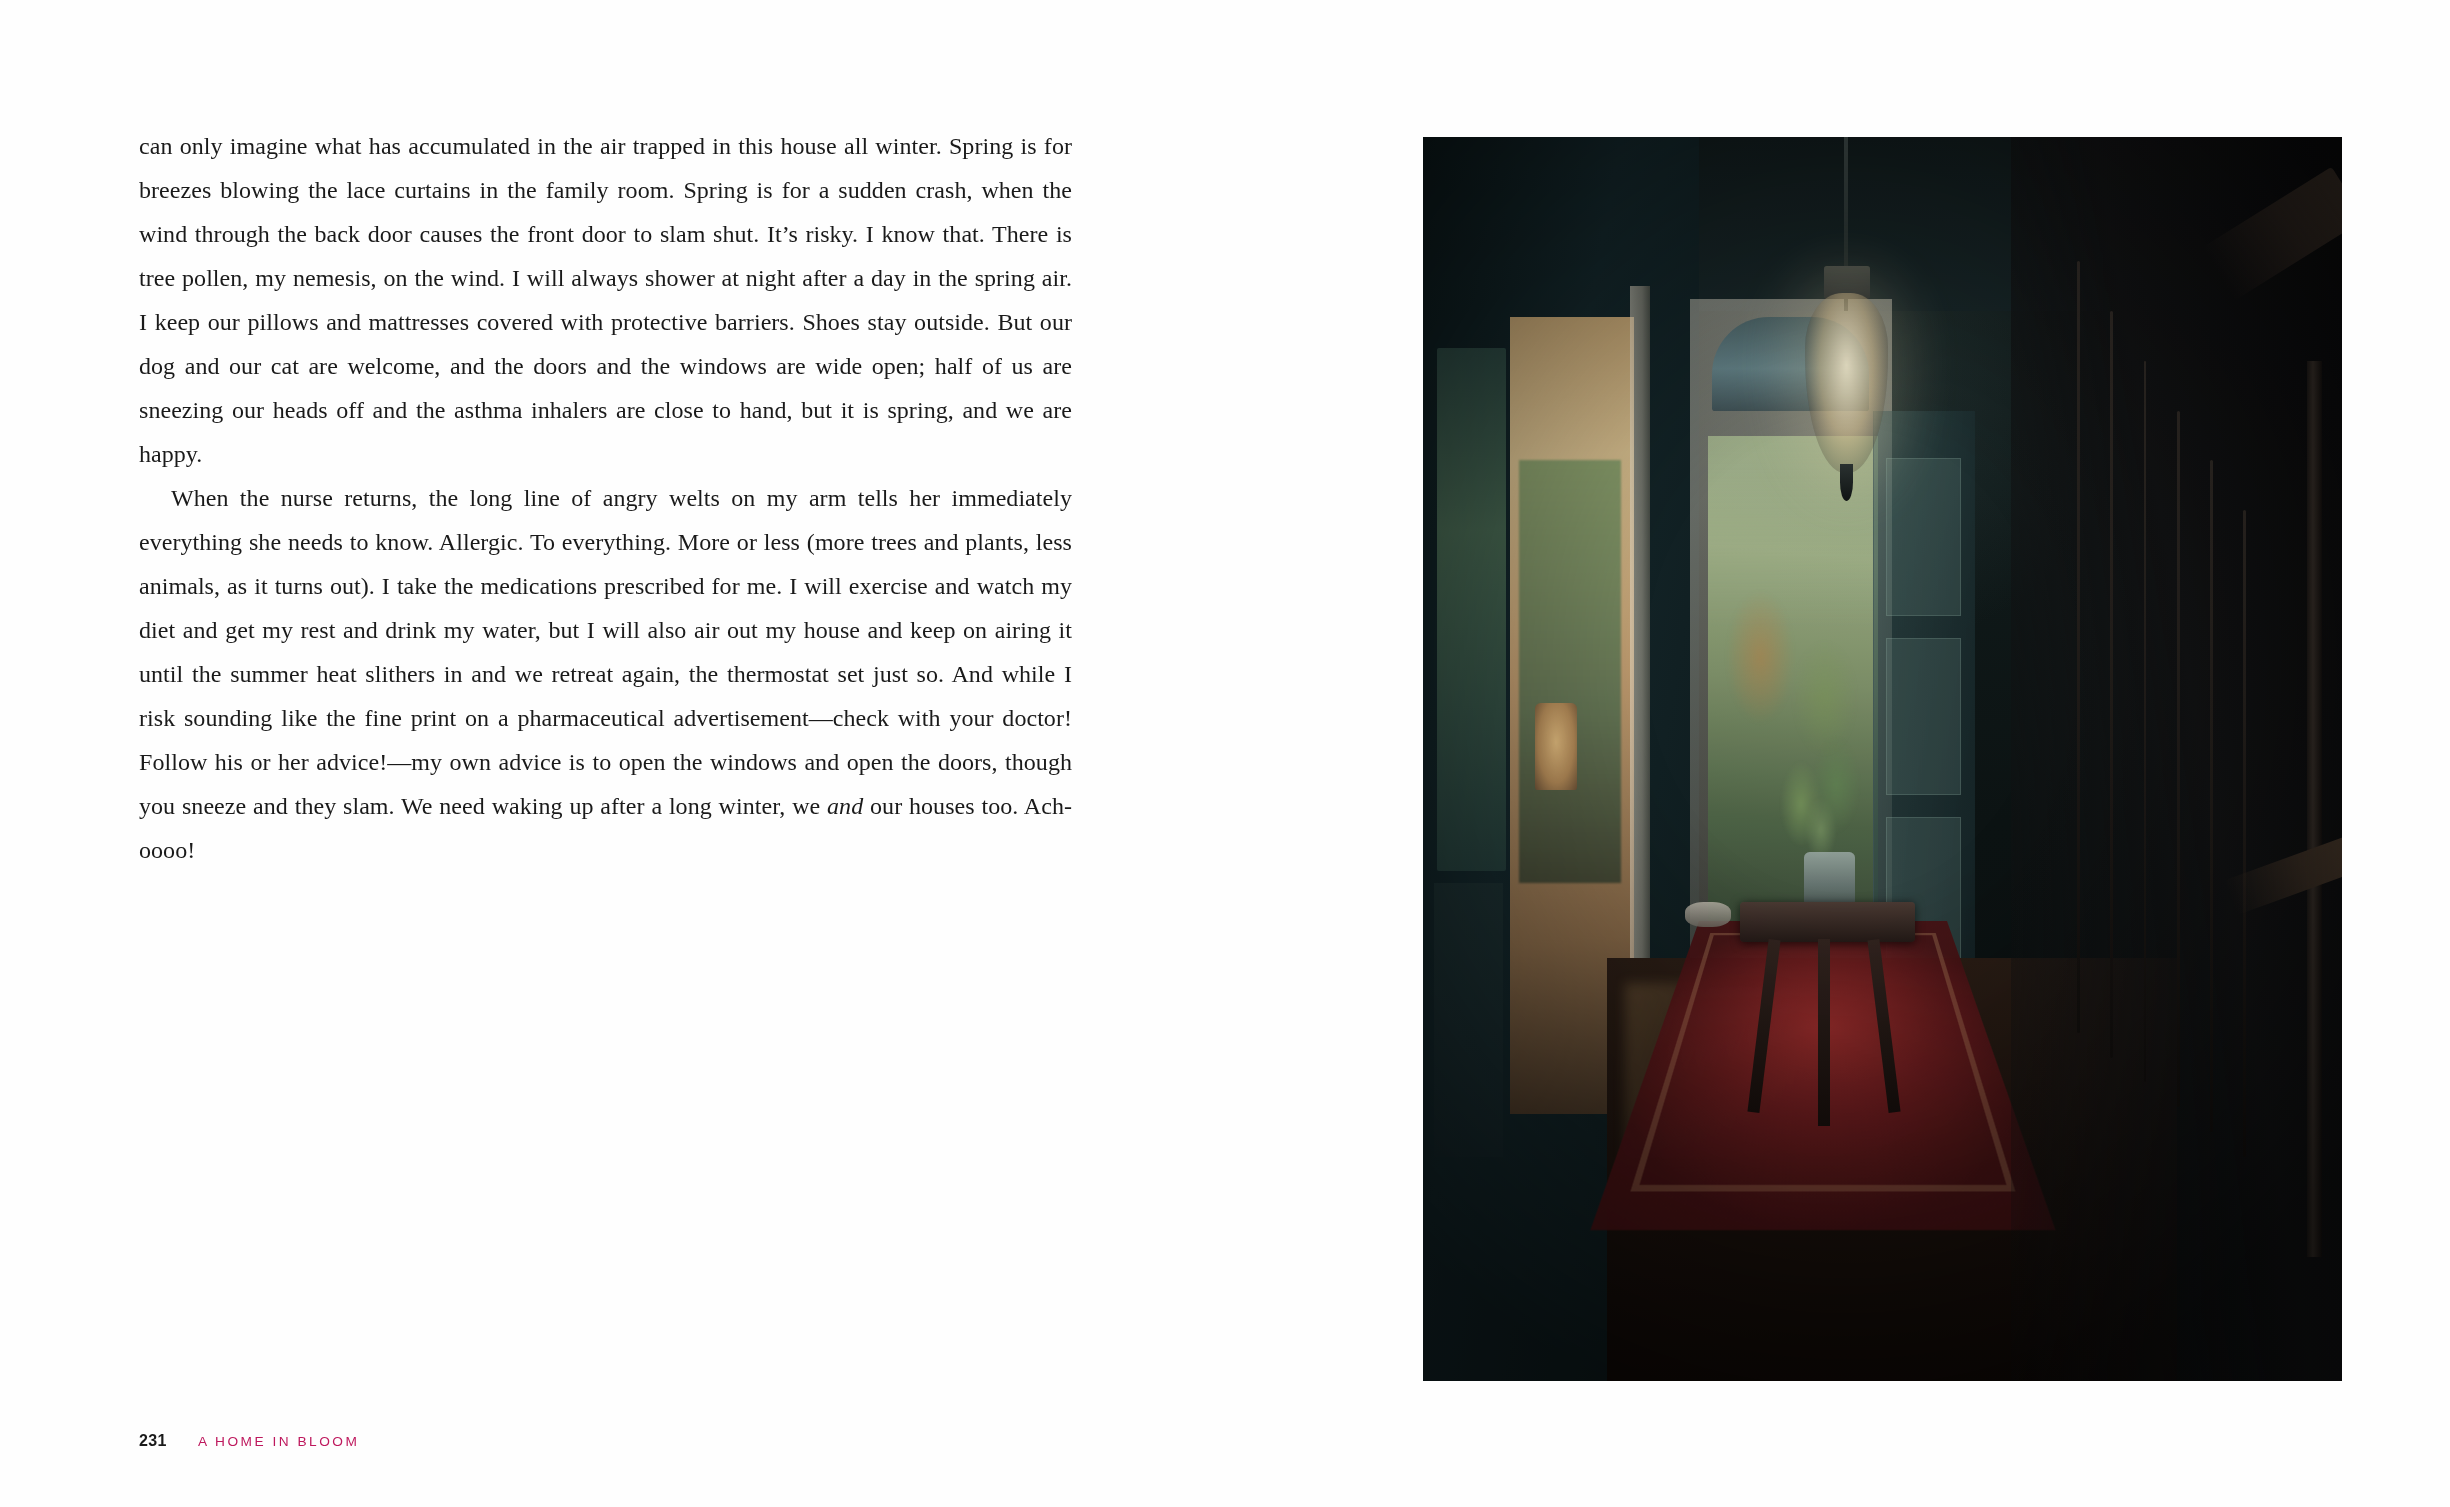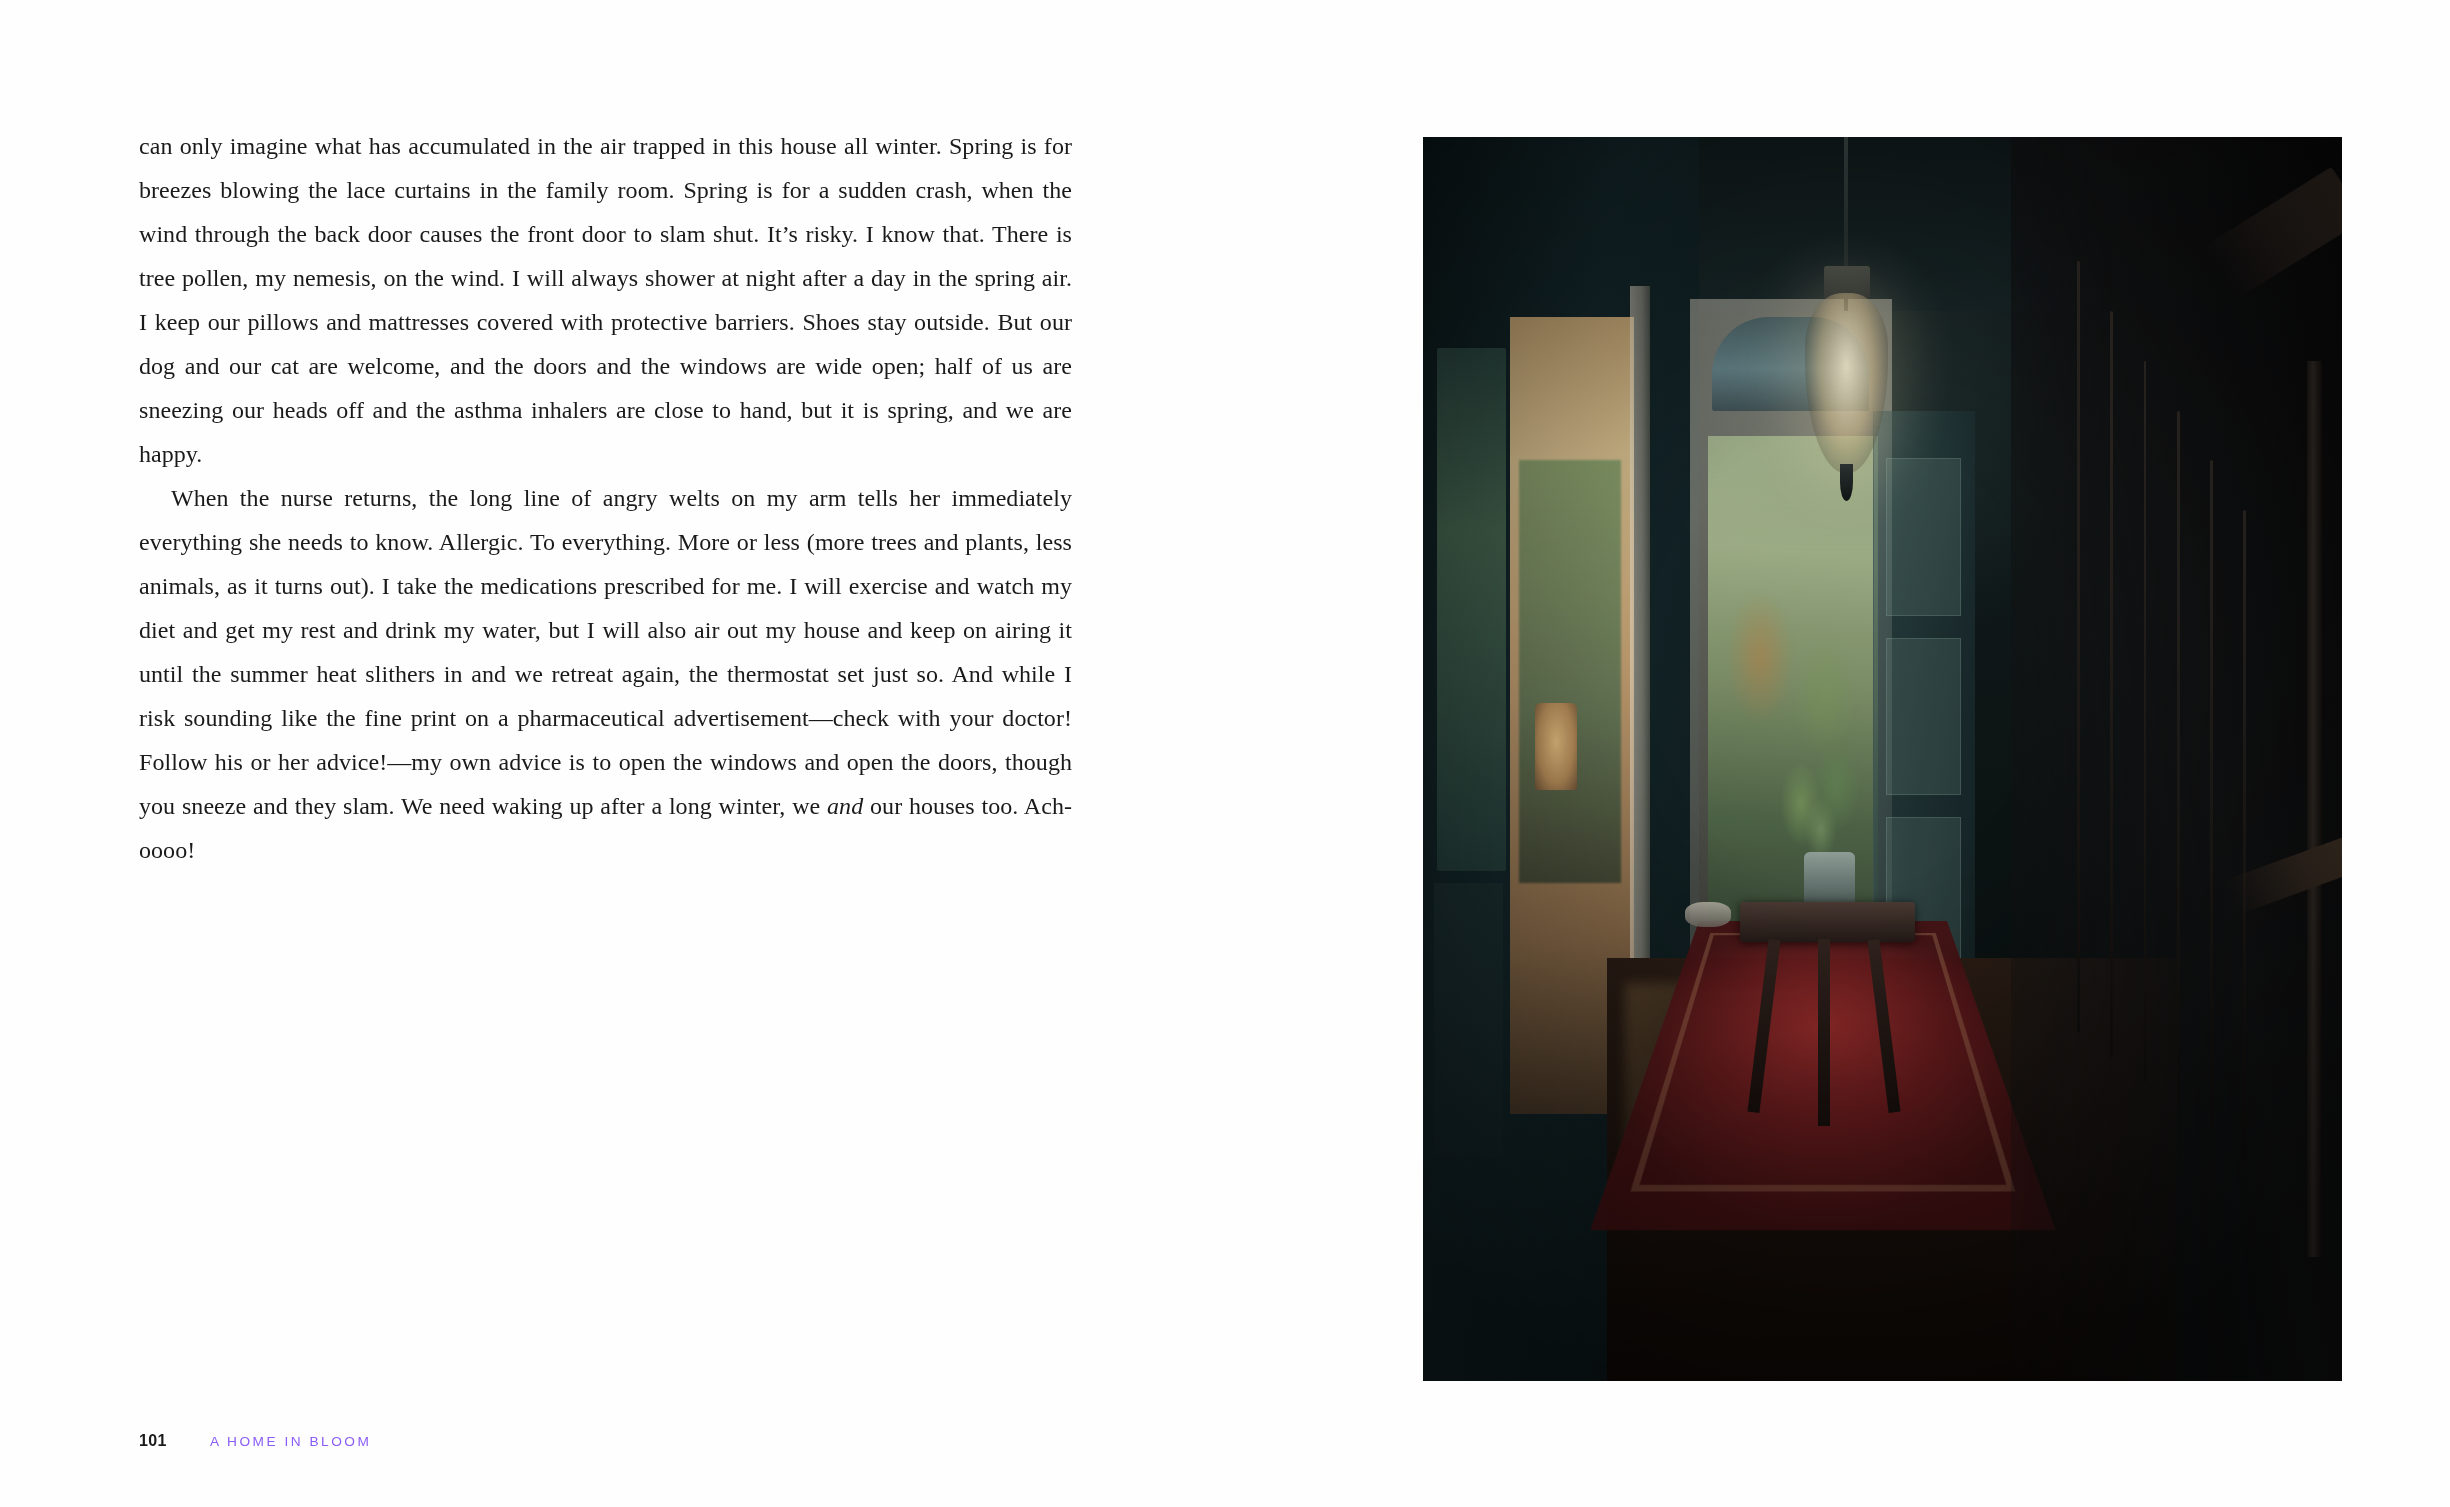--- a/index.html
+++ b/index.html
@@ -56,23 +56,22 @@
     font-family: "Liberation Sans", sans-serif;
     font-size: 16px;
     font-weight: bold;
     letter-spacing: 0.4px;
     color: #1a1a1a;
   }
   .book-title {
     font-family: "Liberation Sans", sans-serif;
     font-size: 13.7px;
     letter-spacing: 2.5px;
-    color: #8b5cf6;
+    color: #be185d;
     text-transform: uppercase;
-    margin-left: 12px;
   }
 
   
   .photo-frame {
     position: absolute;
     left: 1423px;
     top: 137px;
     width: 919px;
     height: 1244px;
     overflow: hidden;
@@ -325,21 +324,21 @@
 <body>
 
 <div class="spread">
 
   <div class="text-column">
     <p class="para"><span>can only imagine what has accumulated in the air trapped in this house all winter. Spring is for breezes blowing the lace curtains in the family room. Spring is for a sudden crash, when the wind through the back door causes the front door to slam shut. It’s risky. I know that. There is tree pollen, my nemesis, on the wind. I will always shower at night after a day in the spring air. I keep our pillows and mattresses covered with protective barriers. Shoes stay outside. But our dog and our cat are welcome, and the doors and the windows are wide open; half of us are sneezing our heads off and the asthma inhalers are close to hand, but it is spring, and we are happy.</span></p>
     <p class="para"><span>When the nurse returns, the long line of angry welts on my arm tells her immediately everything she needs to know. Allergic. To everything. More or less (more trees and plants, less animals, as it turns out). I take the medications prescribed for me. I will exercise and watch my diet and get my rest and drink my water, but I will also air out my house and keep on airing it until the summer heat slithers in and we retreat again, the thermostat set just so. And while I risk sounding like the fine print on a pharmaceutical advertisement—check with your doctor! Follow his or her advice!—my own advice is to open the windows and open the doors, though you sneeze and they slam. We need waking up after a long winter, we </span><em>and</em><span> our houses too. Ach-oooo!</span></p>
   </div>
 
   <div class="running-foot">
-    <span class="folio">101</span>
+    <span class="folio">231</span>
     <span class="book-title">A HOME IN BLOOM</span>
   </div>
 
   <figure class="photo-frame" style="margin:0">
     <div class="photo">
 
       <div class="ceiling"></div>
 
       <div class="wall-left"></div>
       <div class="side-window"></div>

